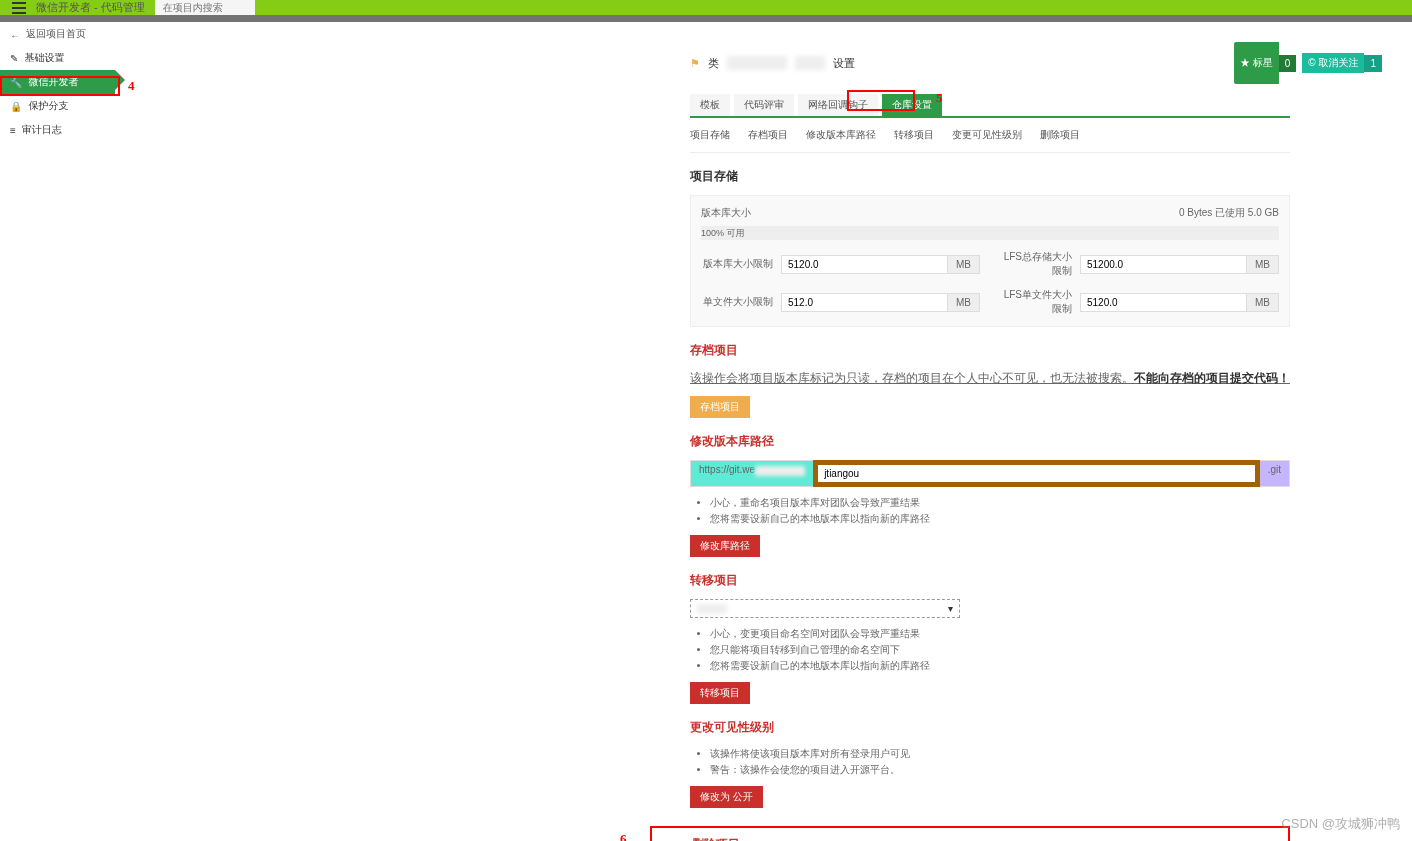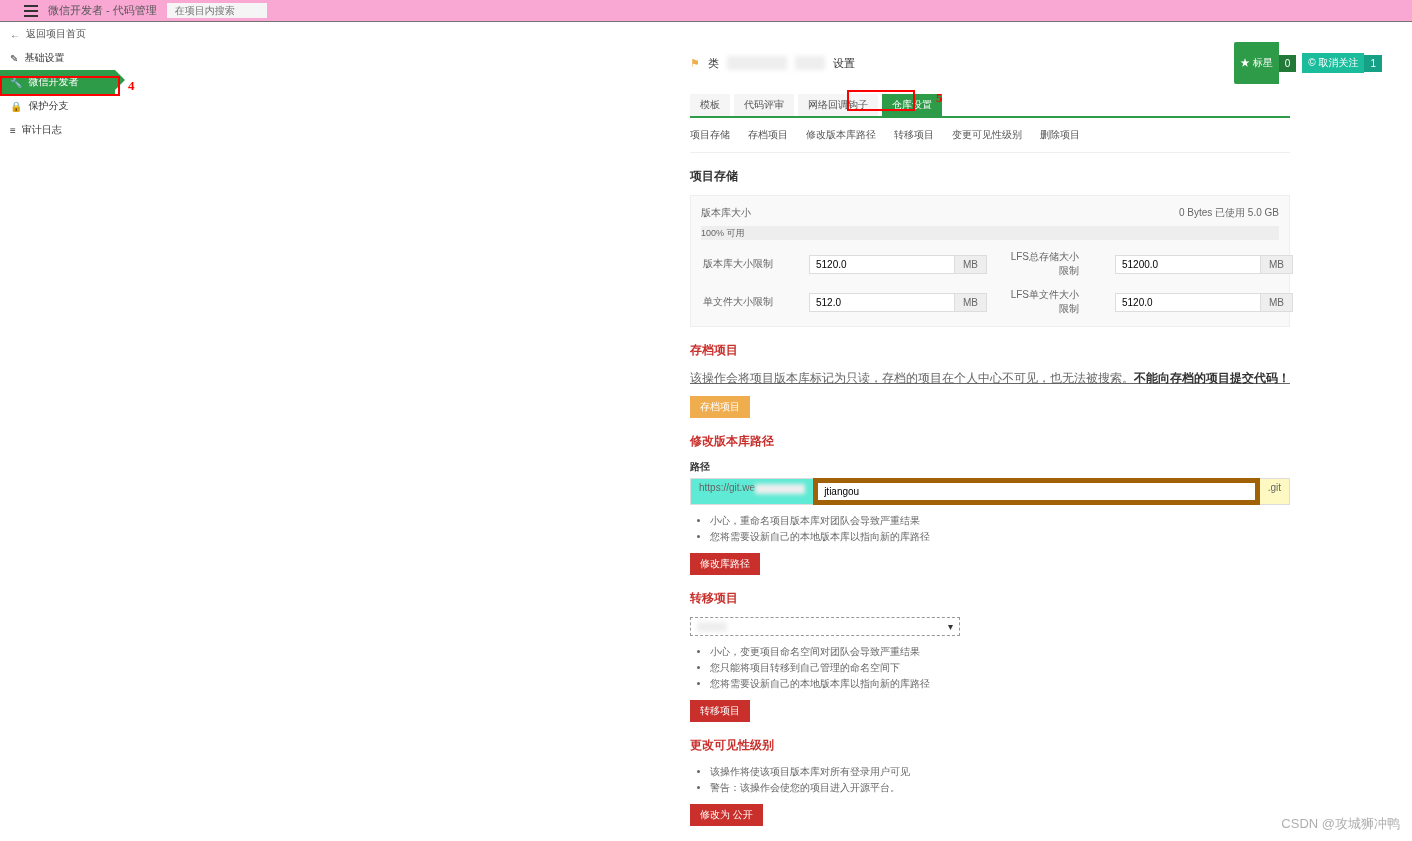--- a/index.html
+++ b/index.html
@@ -1,18 +1,18 @@
 <!DOCTYPE html>
 <html><head>
   <meta charset="utf-8">
   <style>
     * { margin: 0; padding: 0; box-sizing: border-box; font-family: "Microsoft YaHei", Arial, sans-serif; }
     body { background: #fff; font-size: 11px; color: #333; }
     
-    .topbar { height: 22px; background: #f9a8d4; border-bottom: 1px solid #737373; display: flex; align-items: center; padding: 0 24px; }
+    .topbar { height: 22px; background: #84cc16; border-bottom: 7px solid #737373; display: flex; align-items: center; padding: 0 12px; }
     .hamburger { width: 14px; height: 12px; display: flex; flex-direction: column; justify-content: space-between; margin-right: 10px; cursor: pointer; }
     .hamburger span { height: 2px; background: #333; }
     .topbar-title { font-size: 11px; color: #555; margin-right: 10px; }
     .search-input { border: none; background: #f5f5f5; padding: 2px 8px; font-size: 10px; width: 100px; outline: none; }
     
     .layout { display: flex; }
     .sidebar { width: 115px; background: #fff; }
     .side-item { display: flex; align-items: center; padding: 5px 10px; font-size: 10px; color: #333; cursor: pointer; gap: 6px; }
     .side-item.back { color: #555; }
     .side-item.active { background: #2e9b48; color: #fff; position: relative; }
@@ -41,34 +41,34 @@
     .section { margin-left: 545px; width: 600px; margin-top: 15px; }
     .section-title { font-size: 12px; font-weight: bold; color: #333; margin-bottom: 10px; }
     .section-title.danger { color: #c9302c; }
     .storage-box { background: #f9f9f9; padding: 10px; border: 1px solid #eee; }
     .storage-header { display: flex; justify-content: space-between; font-size: 10px; color: #666; margin-bottom: 6px; }
     .progress { height: 14px; background: #eee; position: relative; }
     .progress-text { position: absolute; width: 100%; text-align: left; font-size: 9px; color: #666; line-height: 14px; }
     .input-row { display: flex; gap: 20px; margin-top: 10px; }
     .input-group { display: flex; align-items: center; flex: 1; }
     .input-label { width: 80px; font-size: 10px; color: #666; text-align: right; padding-right: 8px; }
-    .input-field { flex: 1; border: 1px solid #ddd; padding: 3px 6px; font-size: 10px; margin-left: 28px; }
+    .input-field { flex: 1; border: 1px solid #ddd; padding: 3px 6px; font-size: 10px; }
     .input-suffix { background: #eee; border: 1px solid #ddd; border-left: none; padding: 3px 8px; font-size: 10px; color: #666; }
     
     .note { font-size: 12px; color: #666; line-height: 1.6; text-decoration: underline; }
     .note-strong { color: #333; font-weight: bold; }
     .btn { display: inline-block; padding: 4px 10px; font-size: 10px; color: #fff; border: none; cursor: pointer; margin-top: 8px; }
     .btn-orange { background: #f0ad4e; }
     .btn-red { background: #c9302c; }
     
     .field-label { font-size: 10px; font-weight: bold; color: #333; margin-bottom: 4px; }
     .url-row { display: flex; }
     .url-prefix { background: #5eead4; border: 1px solid #ddd; padding: 3px 8px; font-size: 10px; color: #666; border-right: none; }
     .url-input { flex: 1; border: 5px solid #a16207; padding: 3px 6px; font-size: 10px; }
-    .url-suffix { background: #fef9c3; border: 1px solid #ddd; border-left: none; padding: 3px 8px; font-size: 10px; color: #666; }
+    .url-suffix { background: #c4b5fd; border: 1px solid #ddd; border-left: none; padding: 3px 8px; font-size: 10px; color: #666; }
     ul.bullets { list-style: disc; padding-left: 20px; margin-top: 8px; }
     ul.bullets li { font-size: 10px; color: #666; line-height: 1.6; }
     
     .select-box { border: 1px dashed #999; padding: 3px 6px; width: 270px; display: flex; justify-content: space-between; align-items: center; font-size: 10px; }
     
     .red-box-4 { position: absolute; border: 2px solid red; width: 120px; height: 20px; left: 0; top: 22px; pointer-events: none; }
     .red-box-5 { position: absolute; border: 2px solid red; width: 68px; height: 21px; pointer-events: none; }
     .red-box-6 { border: 2px solid red; padding: 8px; }
     .annot { position: absolute; color: red; font-size: 13px; font-weight: bold; font-family: serif; }
     
@@ -192,21 +192,20 @@
     <div class="section">
       <div class="section-title danger">存档项目</div>
       <div class="note">
         <span>该操作会将项目版本库标记为只读，存档的项目在个人中心不可见，也无法被搜索。</span><span class="note-strong">不能向存档的项目提交代码！</span>
       </div>
       <button class="btn btn-orange">存档项目</button>
     </div>
 
     <div class="section">
       <div class="section-title danger">修改版本库路径</div>
-      <div class="field-label">路径</div>
       <div class="url-row">
         <span class="url-prefix">
           <span>https://git.we</span><span class="blur-box" style="width:50px;height:10px;vertical-align:middle;"></span>
         </span>
         <input class="url-input" value="jtiangou" style="">
         <span class="url-suffix">.git</span>
       </div>
       <ul class="bullets">
         <li>小心，重命名项目版本库对团队会导致严重结果</li>
         <li>您将需要设新自己的本地版本库以指向新的库路径</li>

